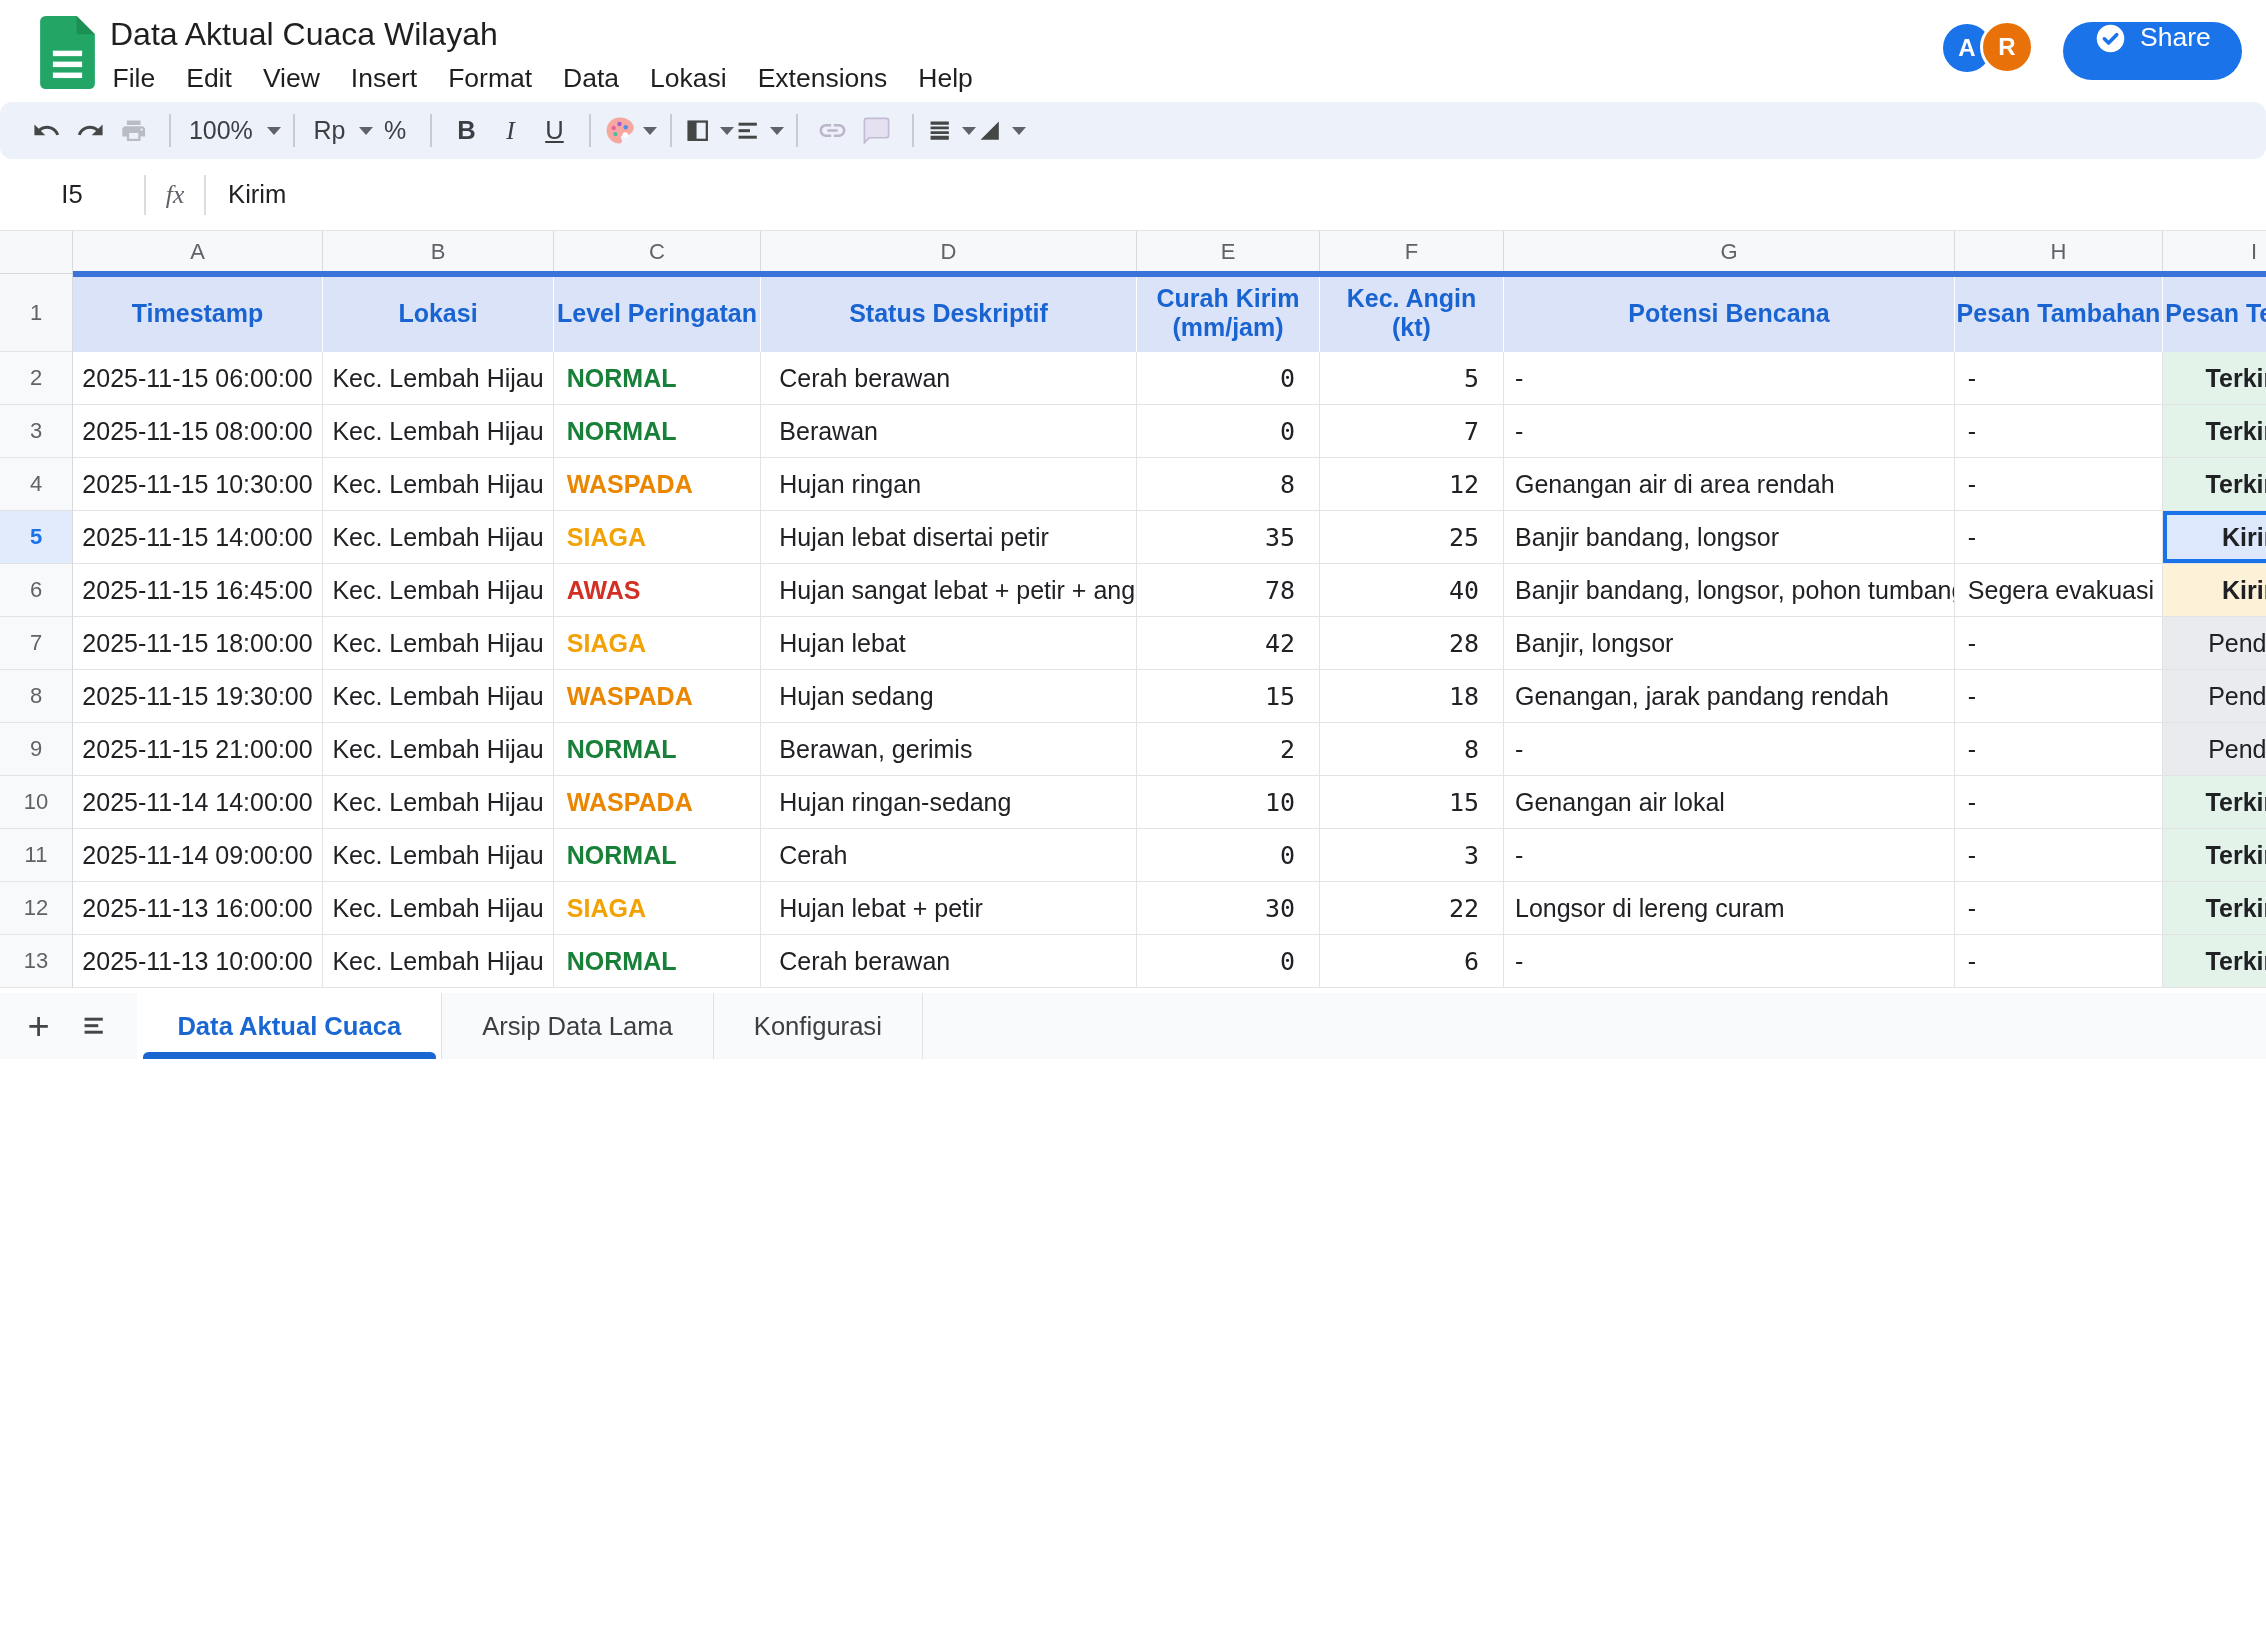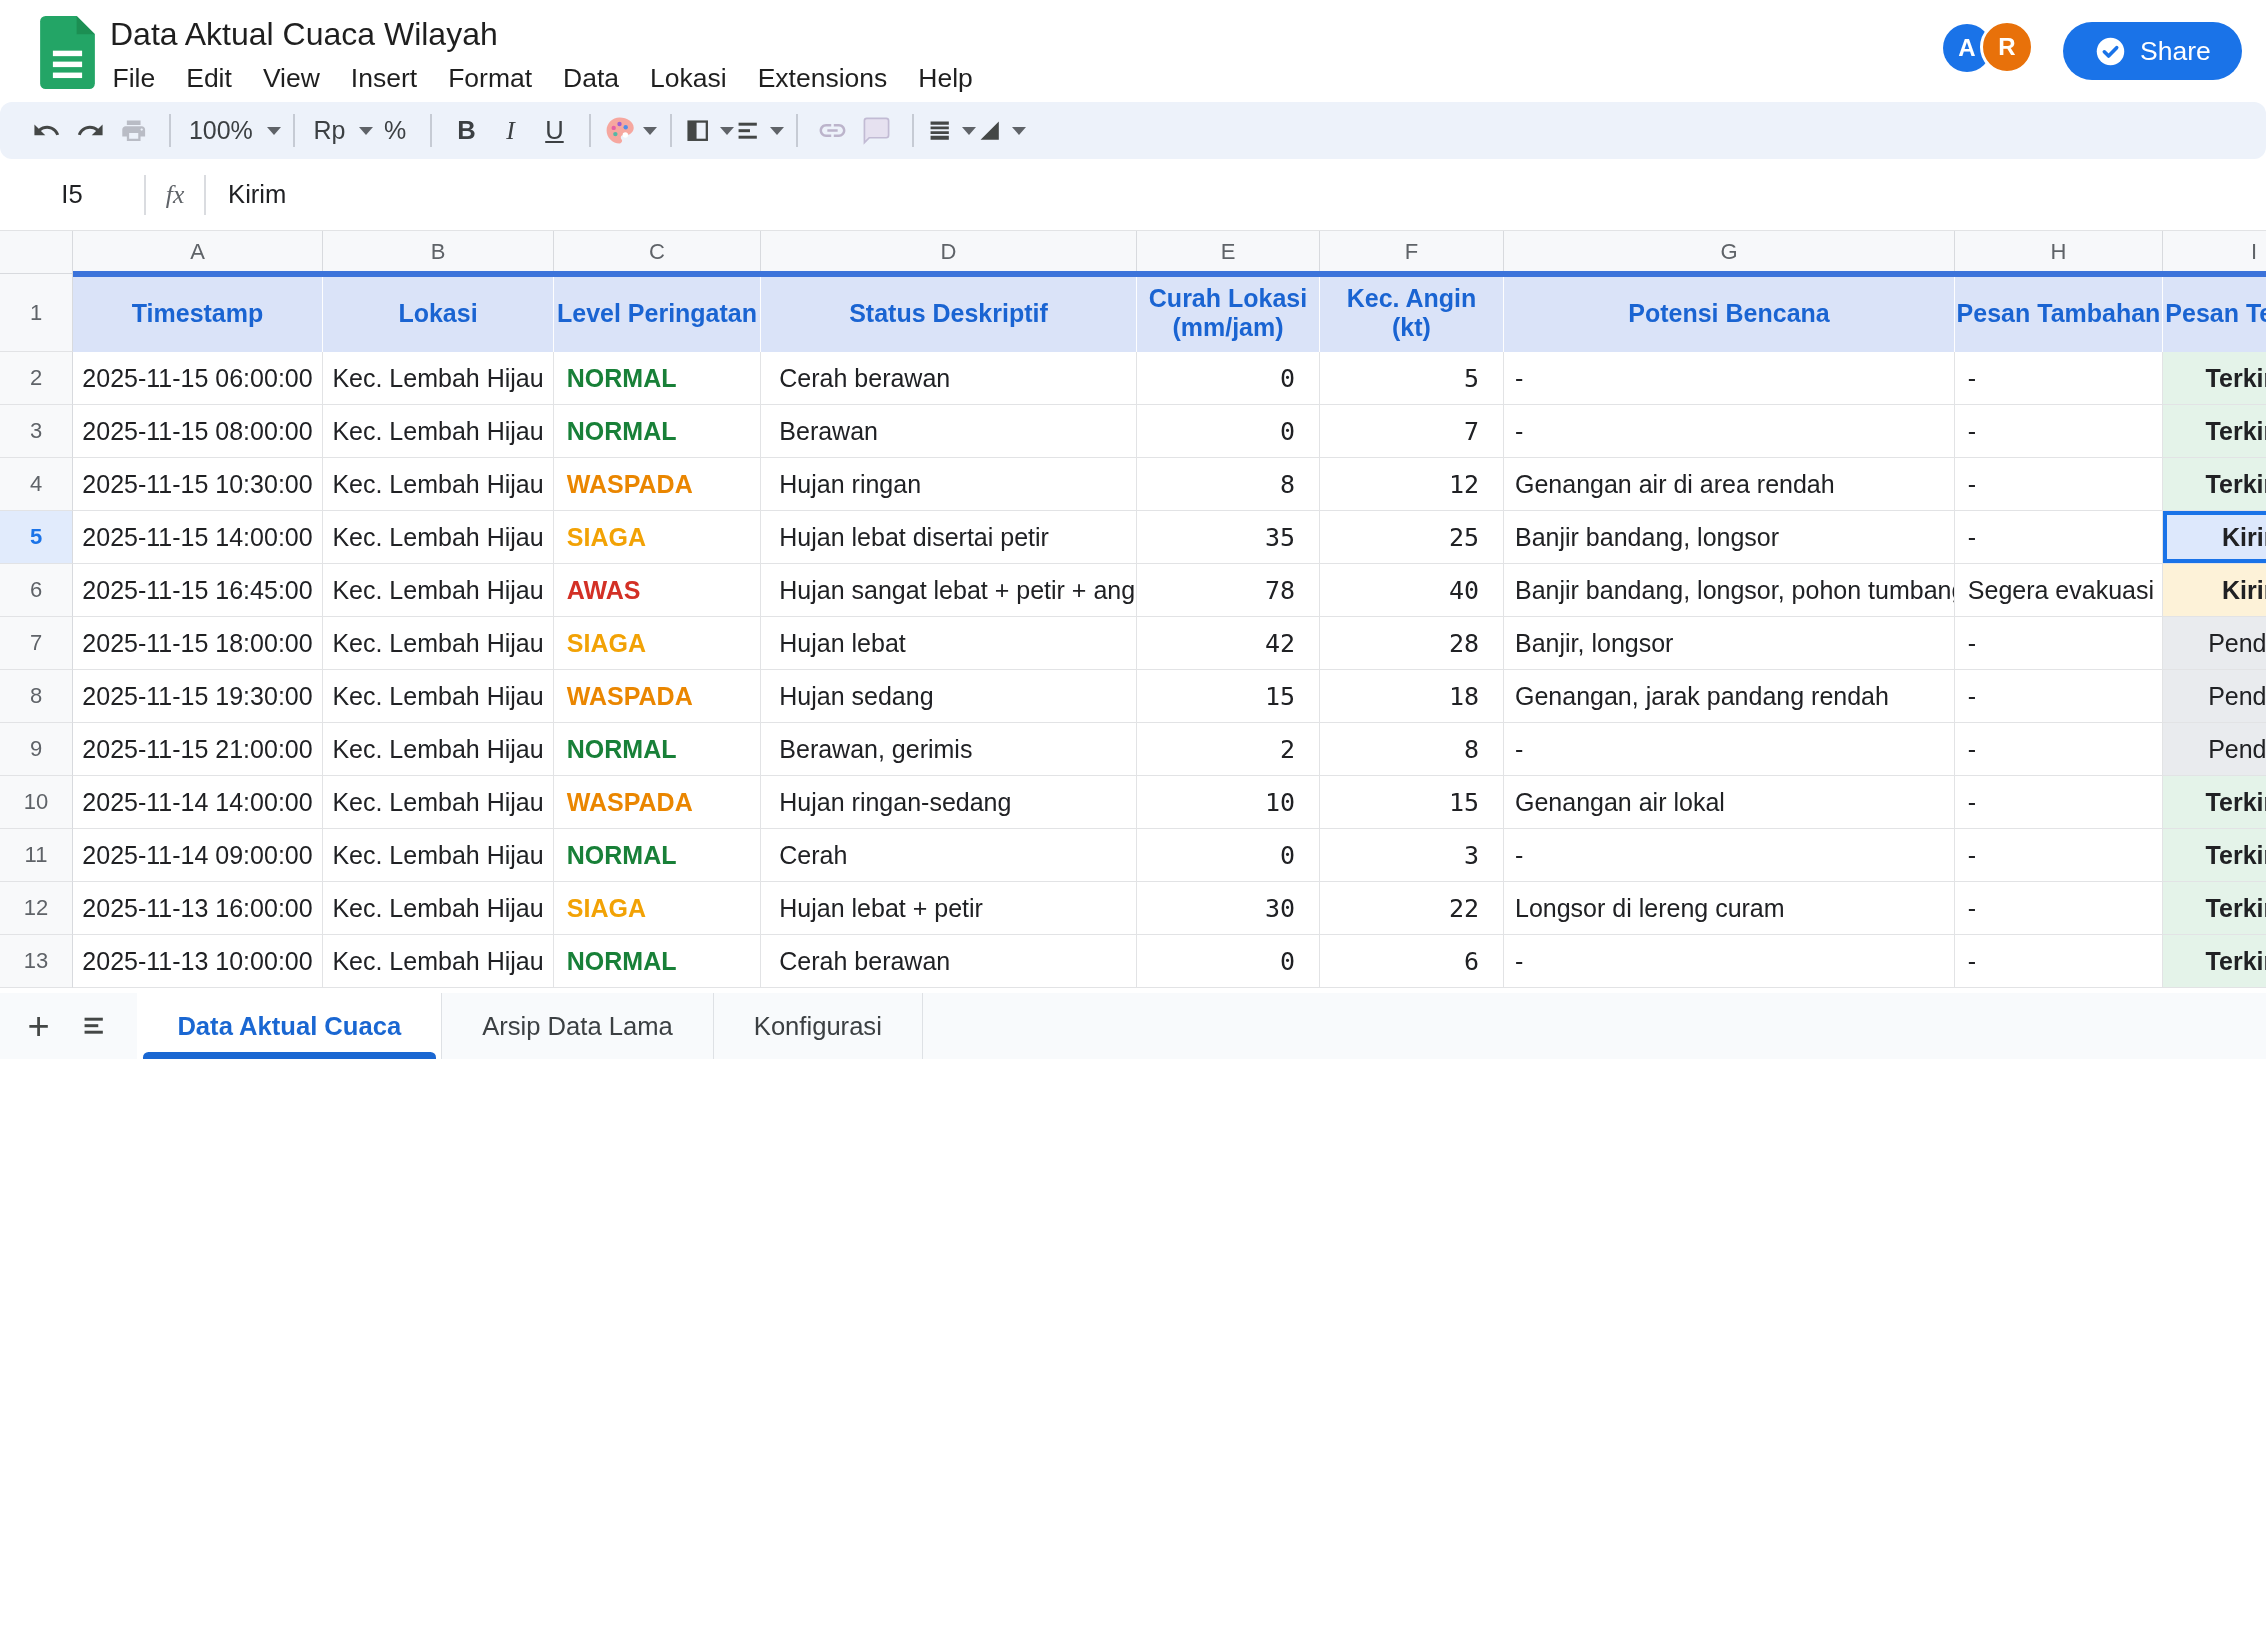--- a/index.html
+++ b/index.html
@@ -12,21 +12,21 @@
   #logo{position:absolute;left:40px;top:16.4px;width:55px;height:73px;}
   #doc-title{position:absolute;left:110px;top:16.4px;font-size:32px;color:#1f1f1f;white-space:nowrap;}
   #menubar{position:absolute;left:97px;top:57px;display:flex;}
   .menu-item{font-size:26.5px;color:#1f1f1f;padding:5.5px 15.5px;border-radius:7.3px;cursor:pointer;}
   #avatars{position:absolute;left:1943px;top:20px;height:55px;}
   .avatar{width:48px;height:48px;border-radius:50%;color:#fff;font-size:24px;font-weight:700;
           display:flex;align-items:center;justify-content:center;position:absolute;top:3.7px;}
   #avatar-a{left:0;background:#1a73e8;}
   #avatar-r{left:37px;background:#e8710a;border:3.7px solid #fff;top:0;}
   #share-btn{position:absolute;left:2063px;top:22px;width:179px;height:58px;border-radius:29px;
-             background:#1a73e8;display:flex;align-items:center;justify-content:center;gap:12.8px;cursor:pointer;}
+             background:#1a73e8;display:flex;justify-content:center;gap:12.8px;cursor:pointer;}
   #share-btn span{color:#fff;font-size:26.5px;font-weight:500;}
 
   
   #toolbar{position:absolute;left:0;top:102px;width:2266px;height:57px;background:#edf2fa;
            display:flex;align-items:center;border-radius:12px;}
   .tb-group{display:flex;align-items:center;}
   .tb-btn{display:flex;align-items:center;justify-content:center;height:44px;min-width:44px;
           border-radius:5.5px;cursor:pointer;color:#444746;}
   .tb-text{font-size:25px;color:#3c4043;padding:0 5.5px;}
   .tb-sep{width:1.8px;height:33px;background:#c6cbd4;margin:0 12.8px;}
@@ -258,21 +258,21 @@
     <div class="gc w-b">
         <div>Lokasi</div>
       </div>
     <div class="gc w-c">
         <div>Level Peringatan</div>
       </div>
     <div class="gc w-d">
         <div>Status Deskriptif</div>
       </div>
     <div class="gc w-e">
-        <div>Curah Lokasi</div>
+        <div>Curah Kirim</div>
         <div>(mm/jam)</div>
       </div>
     <div class="gc w-f">
         <div>Kec. Angin</div>
         <div>(kt)</div>
       </div>
     <div class="gc w-g">
         <div>Potensi Bencana</div>
       </div>
     <div class="gc w-h">

